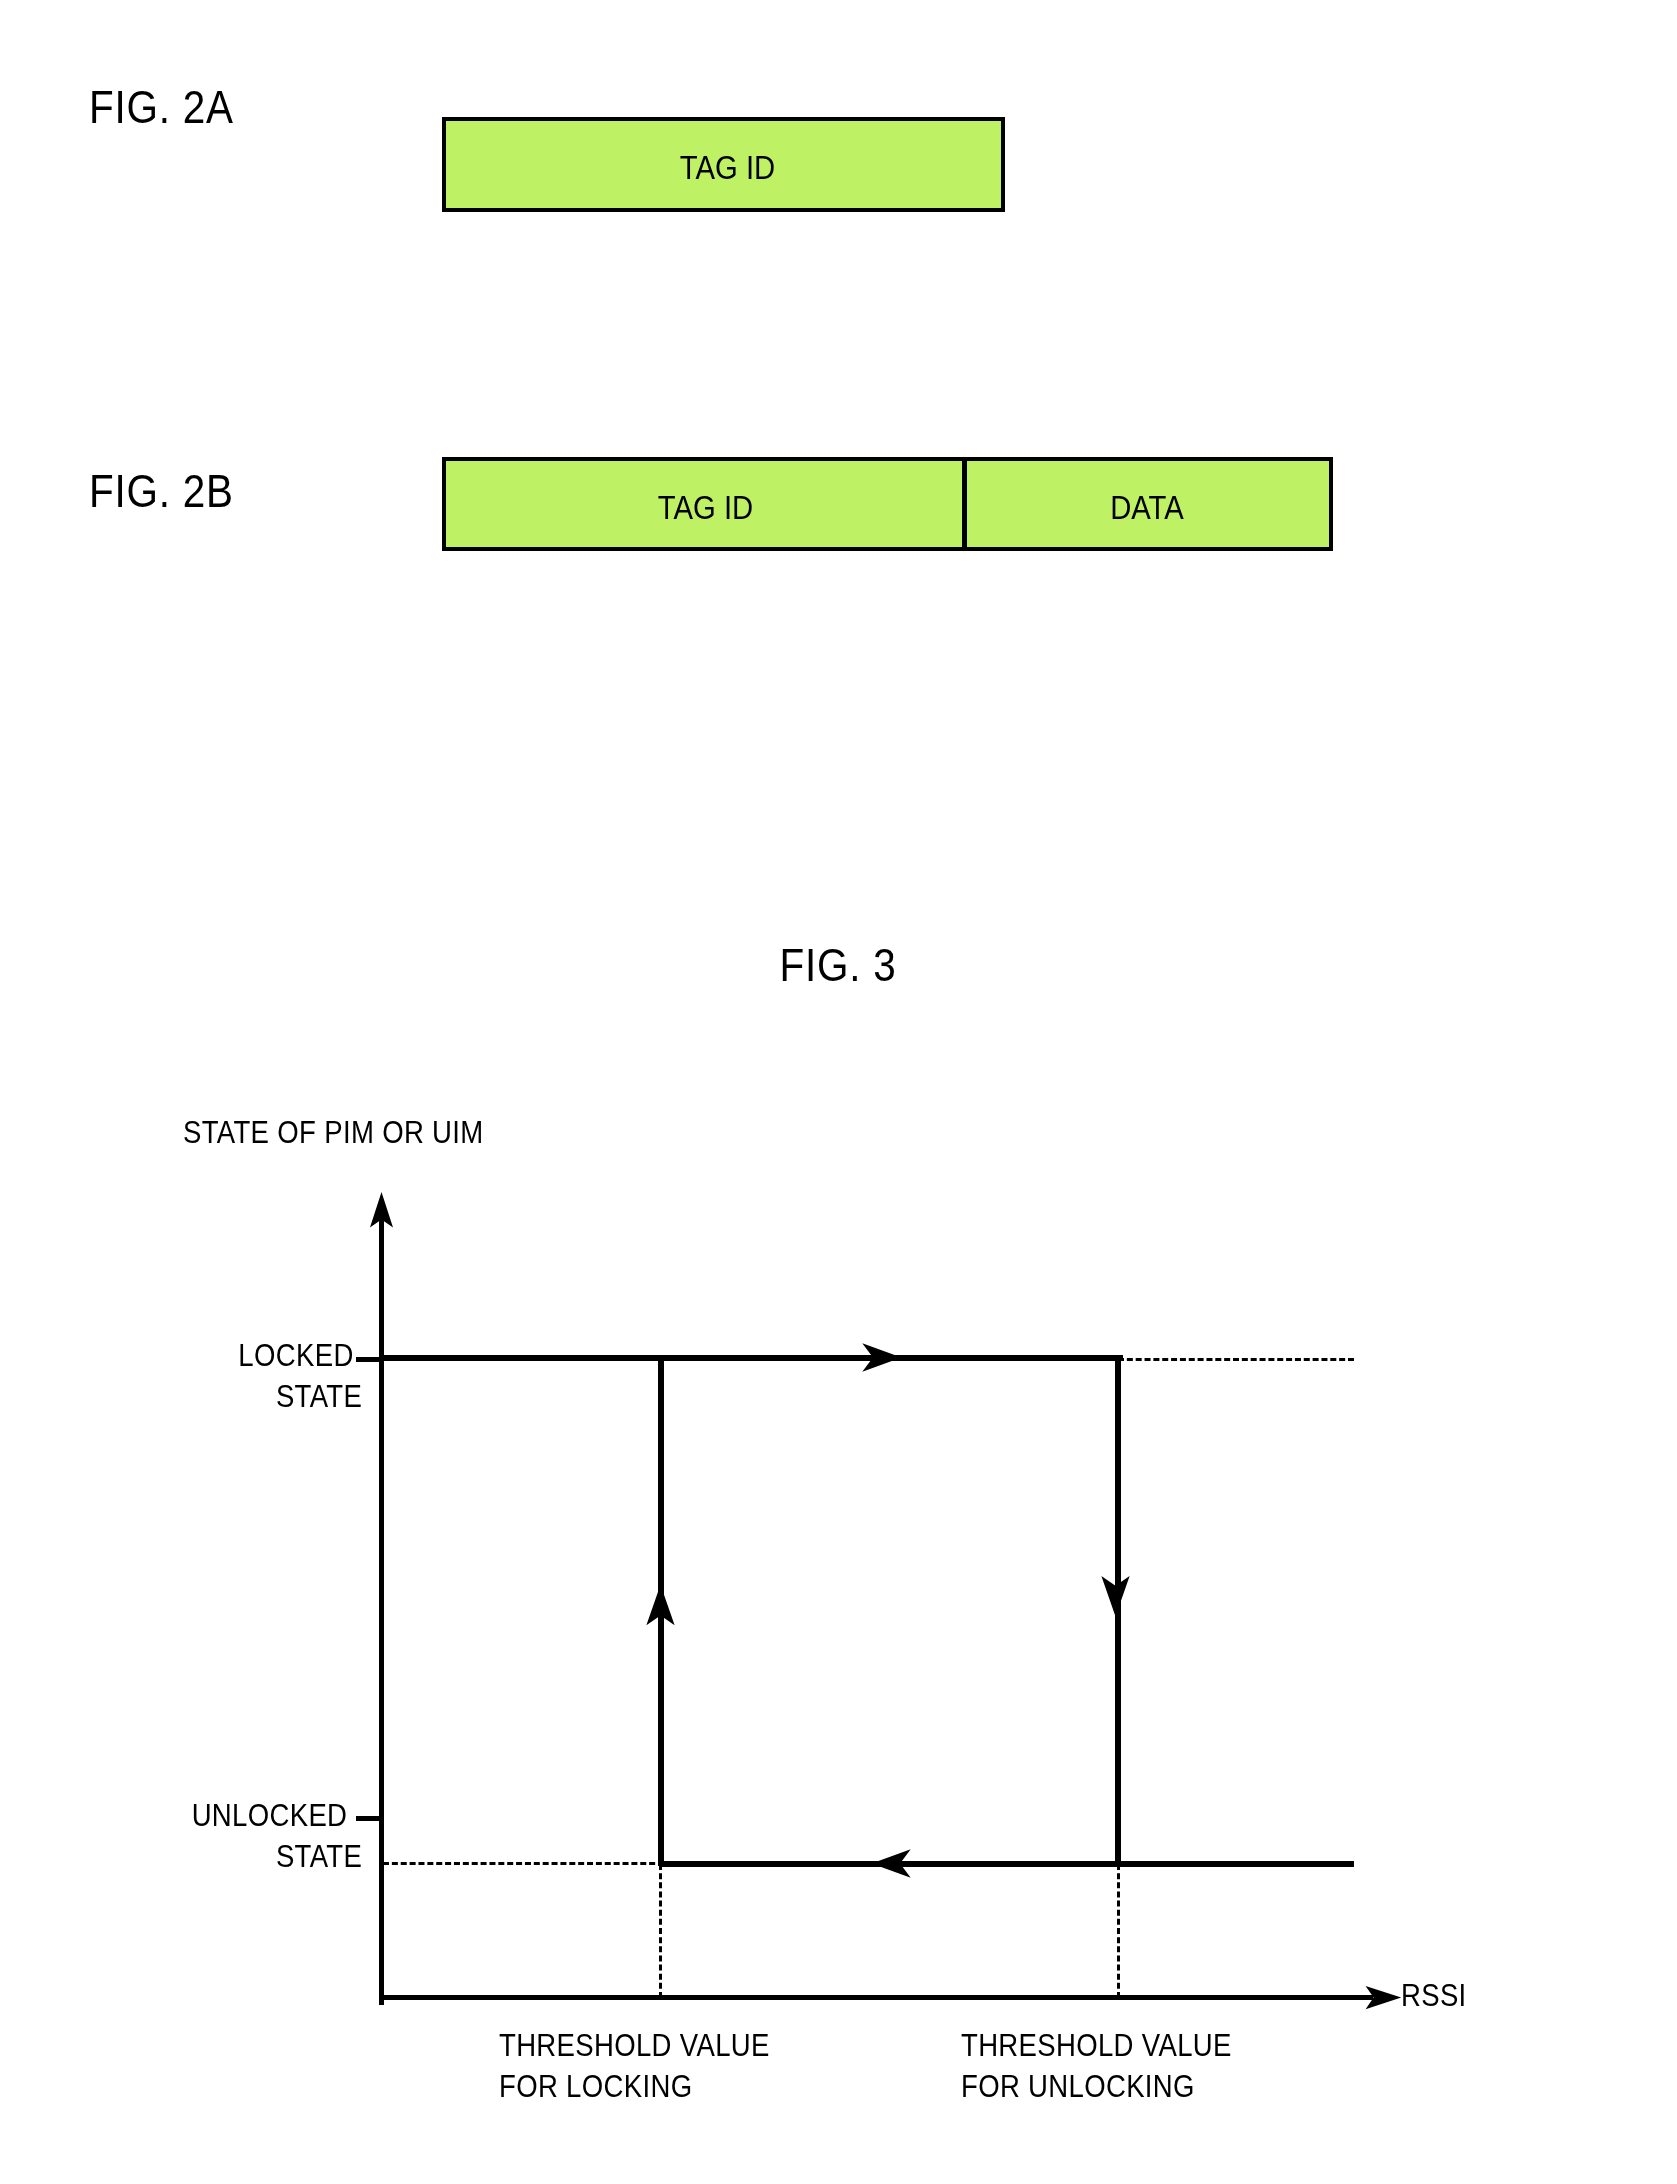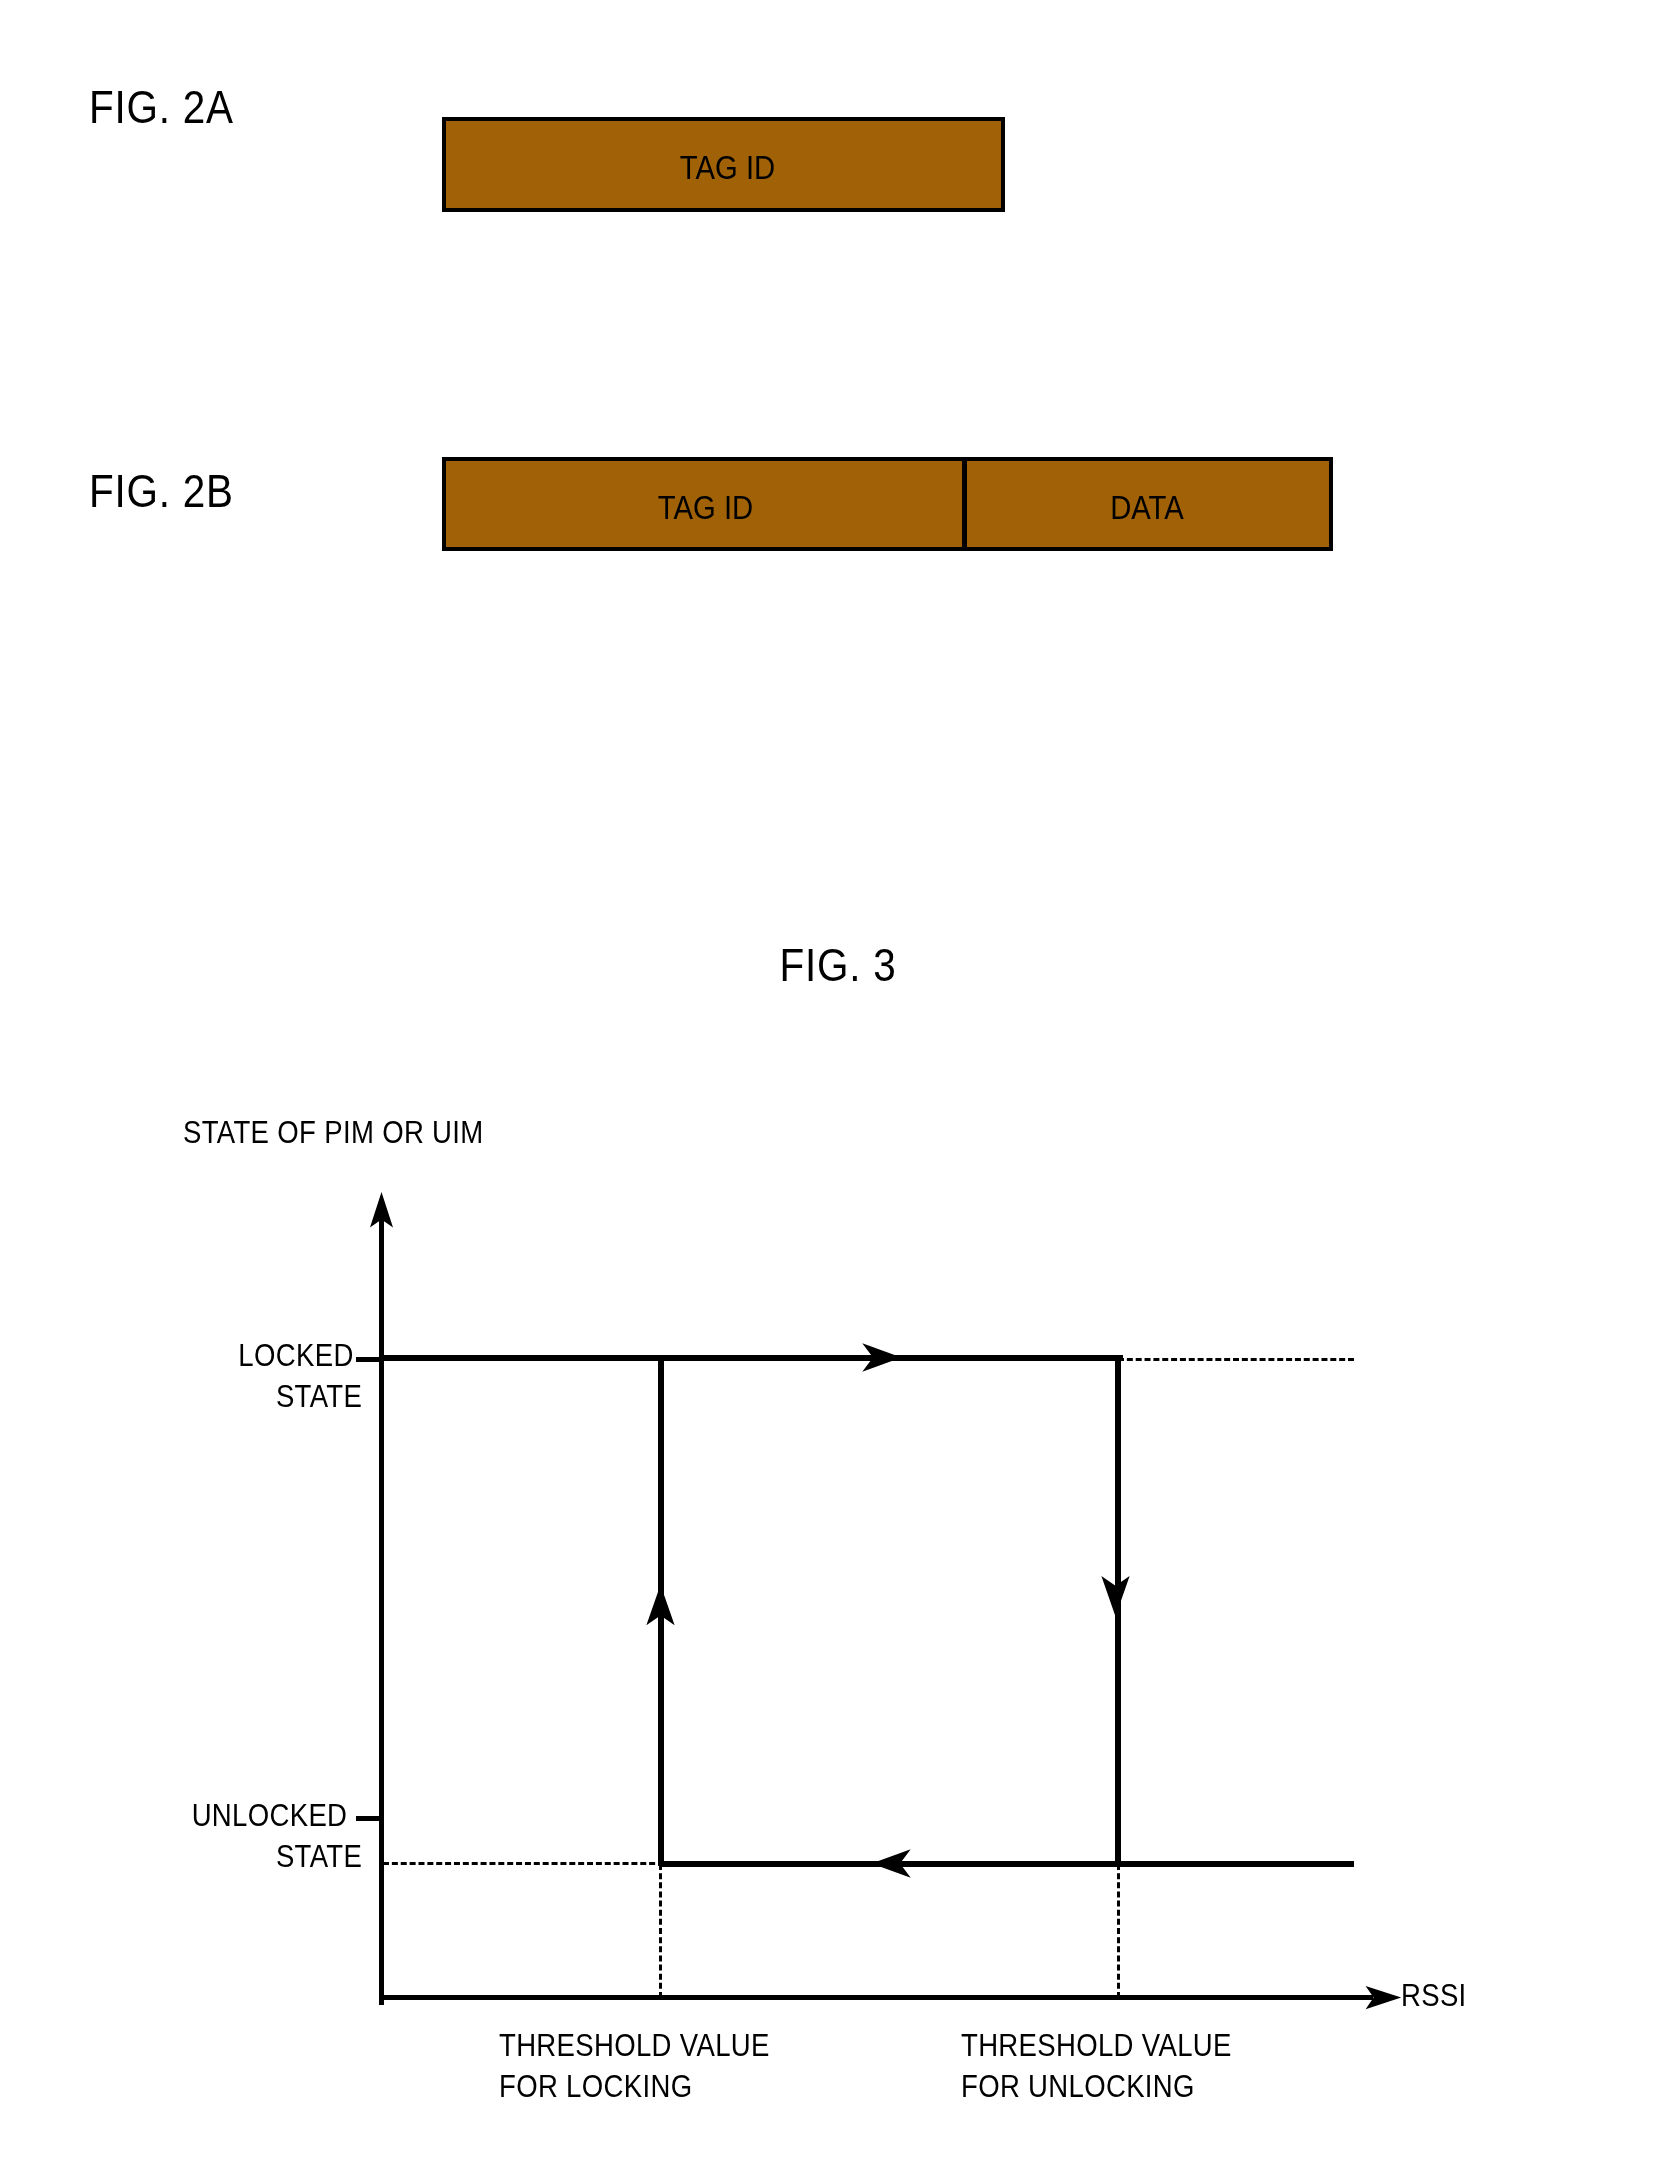--- a/index.html
+++ b/index.html
@@ -38,21 +38,21 @@
   
   .fig-label {
     font-size: 47px;
     letter-spacing: 0.9px;
   }
 
   
   .frame-box {
     box-sizing: border-box;
     border: 4.5px solid #000;
-    background: #a16207;
+    background: #bef264;
   }
   .box-text {
     font-size: 34px;
     text-align: center;
     white-space: nowrap;
   }
   .vdivider {
     background: #000;
   }
 

